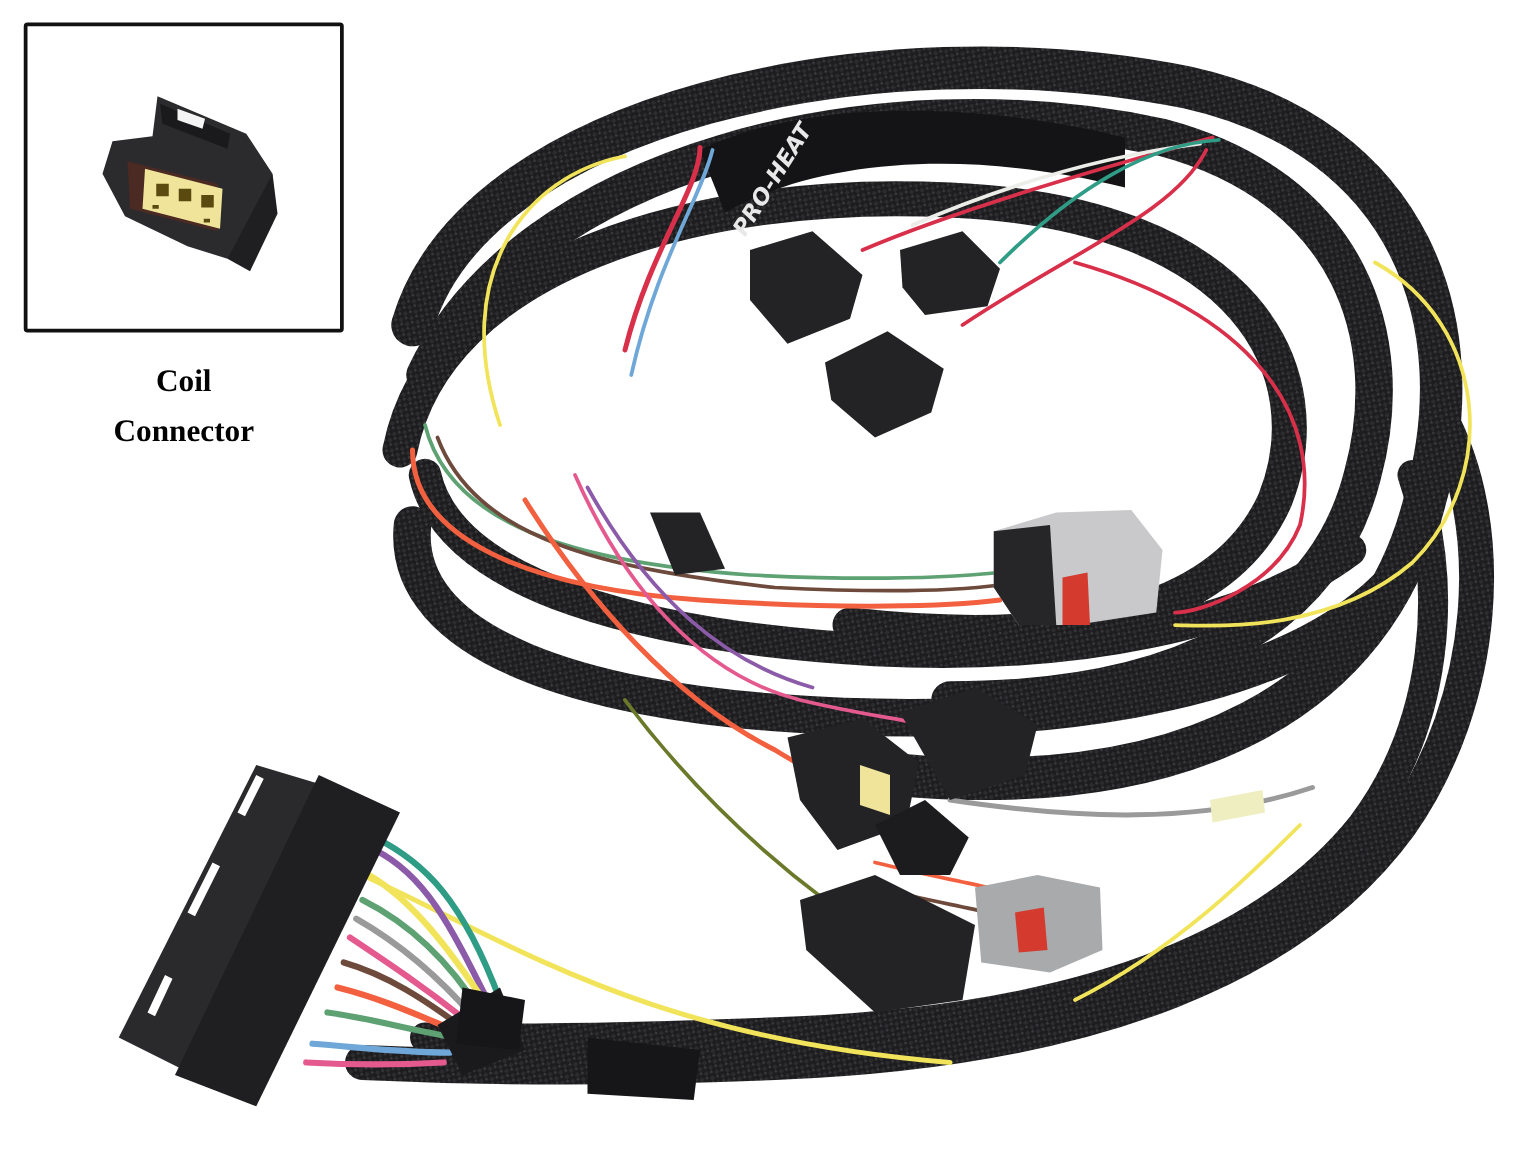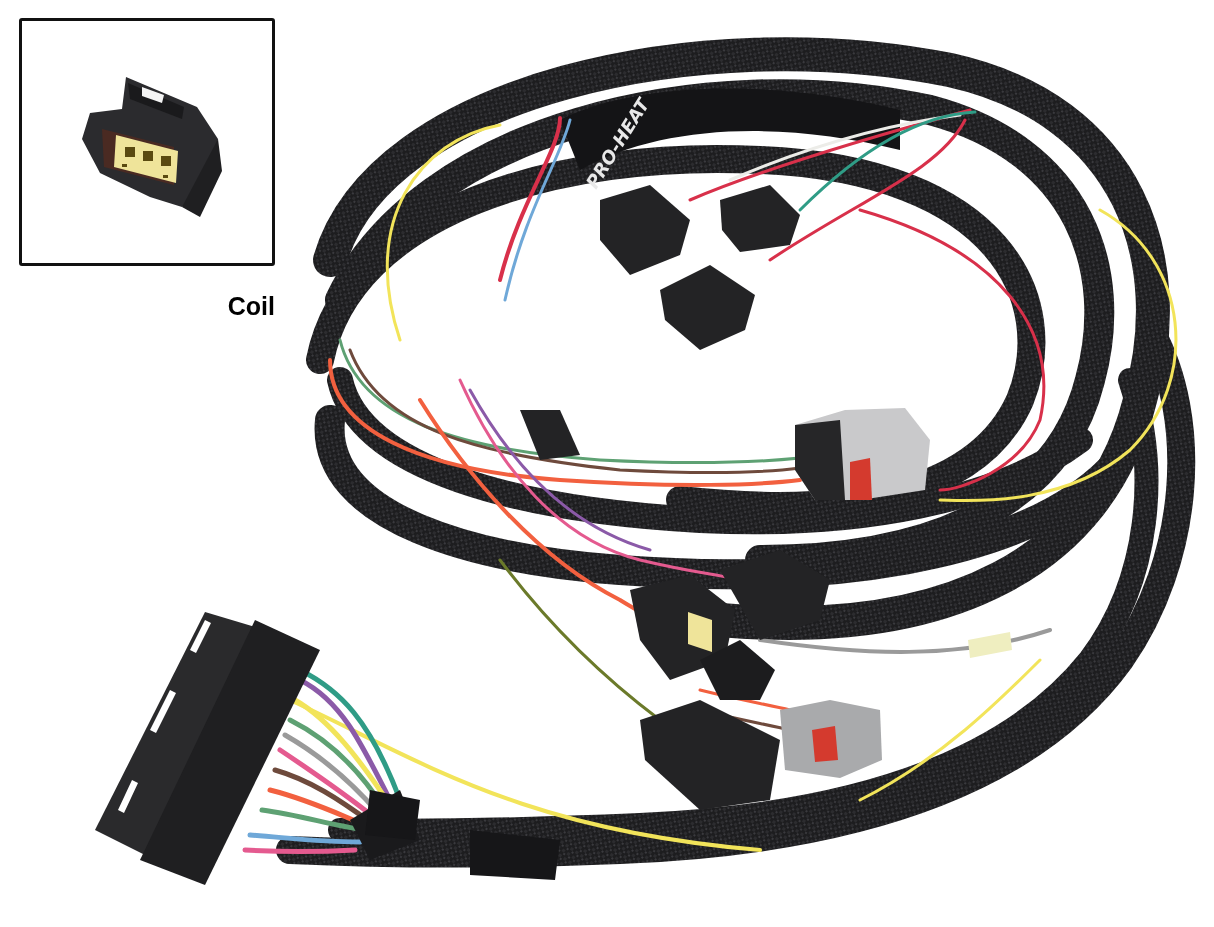--- a/index.html
+++ b/index.html
@@ -1,18 +1,18 @@
 <!DOCTYPE html>
 <html><head>
 <meta charset="utf-8">
 <style>
   html, body { margin:0; padding:0; background:#ffffff; }
   body { width:1214px; height:927px; position:relative; overflow:hidden; font-family:"DejaVu Sans", sans-serif; }
   .inset-frame { position:absolute; left:19px; top:18px; width:256px; height:248px; border:3px solid #111; border-radius:3px; background:#fff; box-sizing:border-box; }
-  .inset-caption { position:absolute; left:19px; top:286px; width:256px; text-align:right; font-weight:bold; font-size:25px; line-height:40px; color:#000; font-family:Liberation Sans, sans-serif; }
+  .inset-caption { position:absolute; left:19px; top:286px; width:256px; text-align:center; font-weight:bold; font-size:25px; line-height:40px; color:#000; font-family:Liberation Serif, serif; }
   .inset-caption div { display:block; }
   svg.scene { position:absolute; left:0; top:0; }
   .brand-text { font-family:"DejaVu Sans", sans-serif; font-weight:bold; font-style:italic; }
 </style>
 </head>
 <body>
 
 <div class="inset-frame">
   <svg width="250" height="242" viewBox="0 0 250 242">
     <g transform="translate(0,0)">
@@ -25,20 +25,21 @@
       <rect x="121" y="130" width="10" height="10" fill="#5a4a10"></rect>
       <rect x="139" y="135" width="10" height="10" fill="#5a4a10"></rect>
       <rect x="100" y="143" width="5" height="3" fill="#5a4a10"></rect>
       <rect x="141" y="154" width="5" height="3" fill="#5a4a10"></rect>
       <path d="M160 186 L196 118 L200 150 L178 196 Z" fill="#1f1f21"></path>
     </g>
   </svg>
 </div>
 <div class="inset-caption">
   <div>Coil</div>
+  <div>Connector</div>
 </div>
 
 <svg class="scene" width="1214" height="927" viewBox="0 0 1214 927">
   <defs>
     <pattern id="braid" width="6" height="6" patternUnits="userSpaceOnUse" patternTransform="rotate(35)">
       <rect width="6" height="6" fill="#1d1d1f"></rect>
       <rect width="3" height="3" fill="#2c2c2f"></rect>
       <rect x="3" y="3" width="2" height="2" fill="#3a3a3e"></rect>
     </pattern>
   </defs>

